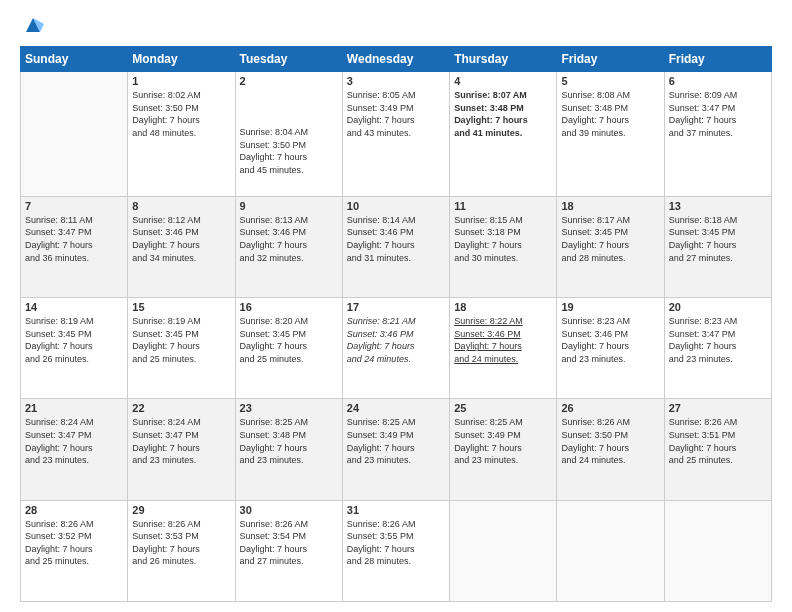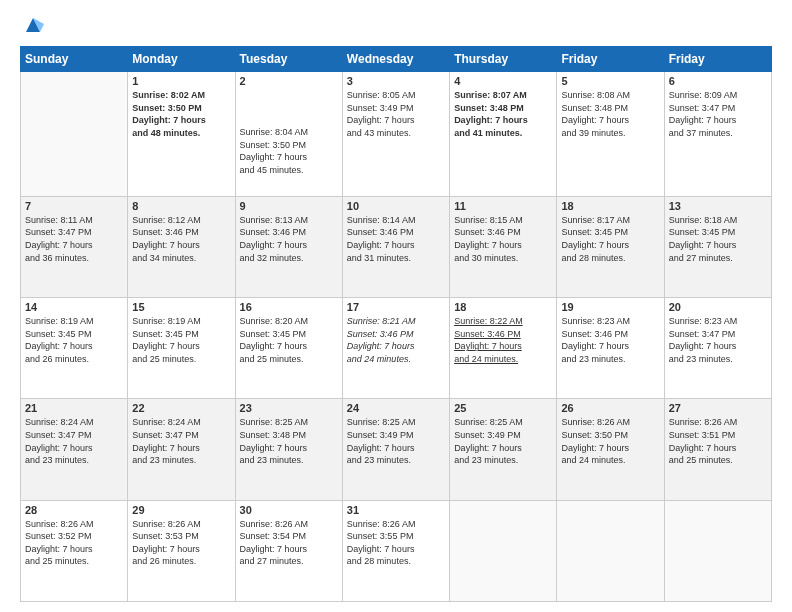--- a/index.html
+++ b/index.html
@@ -134,21 +134,21 @@
           <th>Thursday</th>
           <th>Friday</th>
           <th>Friday</th>
         </tr>
     </thead>
     <tbody id="calendar-body">
     <tr>
           <td class="empty-cell"></td>
           <td>
             <span class="day-num">1</span>
-            <div class="cell-info" style="white-space: pre-line; font-weight: bold;">Sunrise: 8:02 AM
+            <div class="cell-info" style="white-space: pre-line;">Sunrise: 8:02 AM
 Sunset: 3:50 PM
 Daylight: 7 hours
 and 48 minutes.</div>
           </td>
           <td>
             <span class="day-num">2</span>
             <div class="cell-info" style="white-space: pre-line; margin-top: 39px;">Sunrise: 8:04 AM
 Sunset: 3:50 PM
 Daylight: 7 hours
 and 45 minutes.</div>
@@ -207,21 +207,21 @@
           <td>
             <span class="day-num">10</span>
             <div class="cell-info" style="white-space: pre-line;">Sunrise: 8:14 AM
 Sunset: 3:46 PM
 Daylight: 7 hours
 and 31 minutes.</div>
           </td>
           <td>
             <span class="day-num">11</span>
             <div class="cell-info" style="white-space: pre-line;">Sunrise: 8:15 AM
-Sunset: 3:46 PM
+Sunset: 3:18 PM
 Daylight: 7 hours
 and 30 minutes.</div>
           </td>
           <td>
             <span class="day-num">18</span>
             <div class="cell-info" style="white-space: pre-line;">Sunrise: 8:17 AM
 Sunset: 3:45 PM
 Daylight: 7 hours
 and 28 minutes.</div>
           </td>

